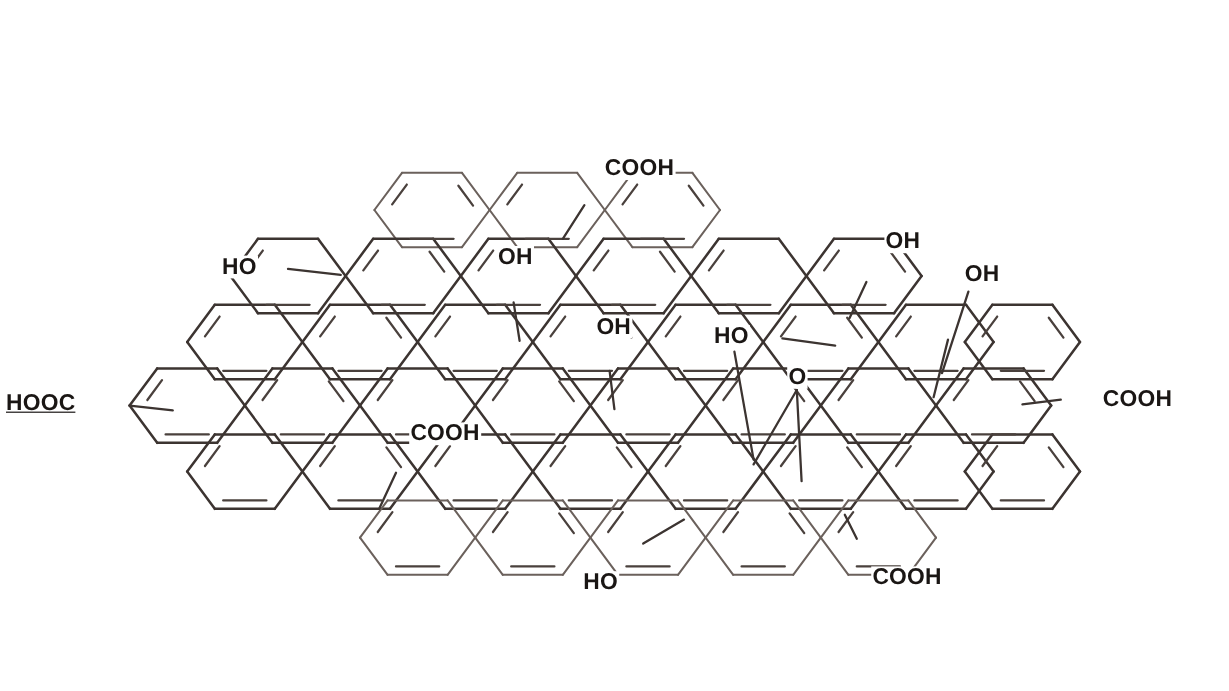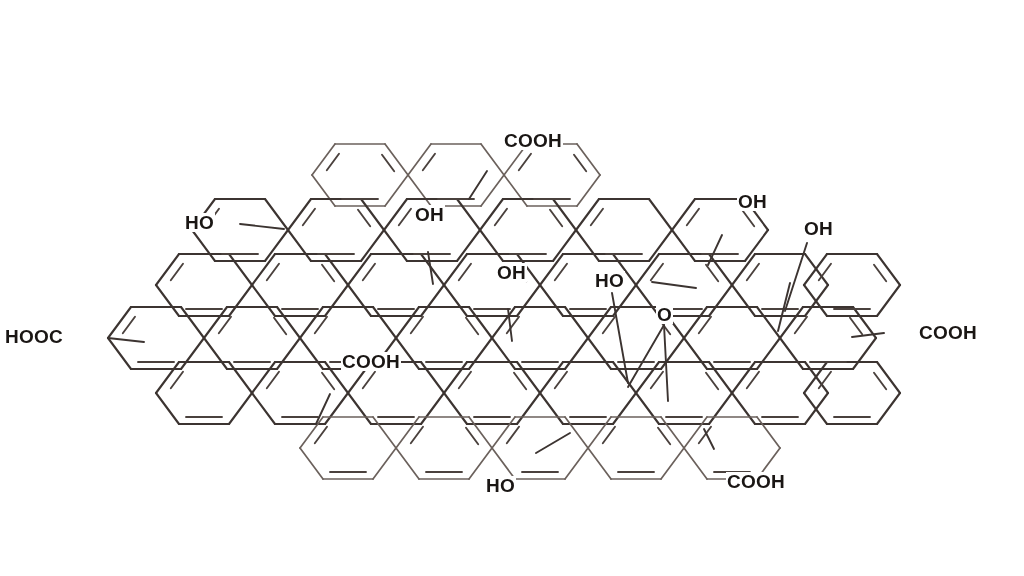--- a/index.html
+++ b/index.html
@@ -378,20 +378,20 @@
 
   <div id="labels">
       <div class="grp-label" style="left: 503px; top: 103px;">COOH</div>
       <div class="grp-label small" style="left: 414px; top: 177px;">OH</div>
       <div class="grp-label small" style="left: 184px; top: 185px;">HO</div>
       <div class="grp-label small" style="left: 496px; top: 235px;">OH</div>
       <div class="grp-label small" style="left: 594px; top: 243px;">HO</div>
       <div class="grp-label small" style="left: 737px; top: 164px;">OH</div>
       <div class="grp-label small" style="left: 803px; top: 191px;">OH</div>
       <div class="grp-label" style="left: 918px; top: 295px;">COOH</div>
-      <div class="grp-label" style="left: 4px; top: 299px;">HOOC</div>
+      <div class="grp-label" style="left: 4px; top: 299px; text-decoration: underline;">HOOC</div>
       <div class="grp-label" style="left: 341px; top: 324px;">COOH</div>
       <div class="grp-label small" style="left: 656px; top: 277px;">O</div>
       <div class="grp-label small" style="left: 485px; top: 448px;">HO</div>
       <div class="grp-label" style="left: 726px; top: 444px;">COOH</div>
     </div>
 
 </div>
 
 </body></html>

